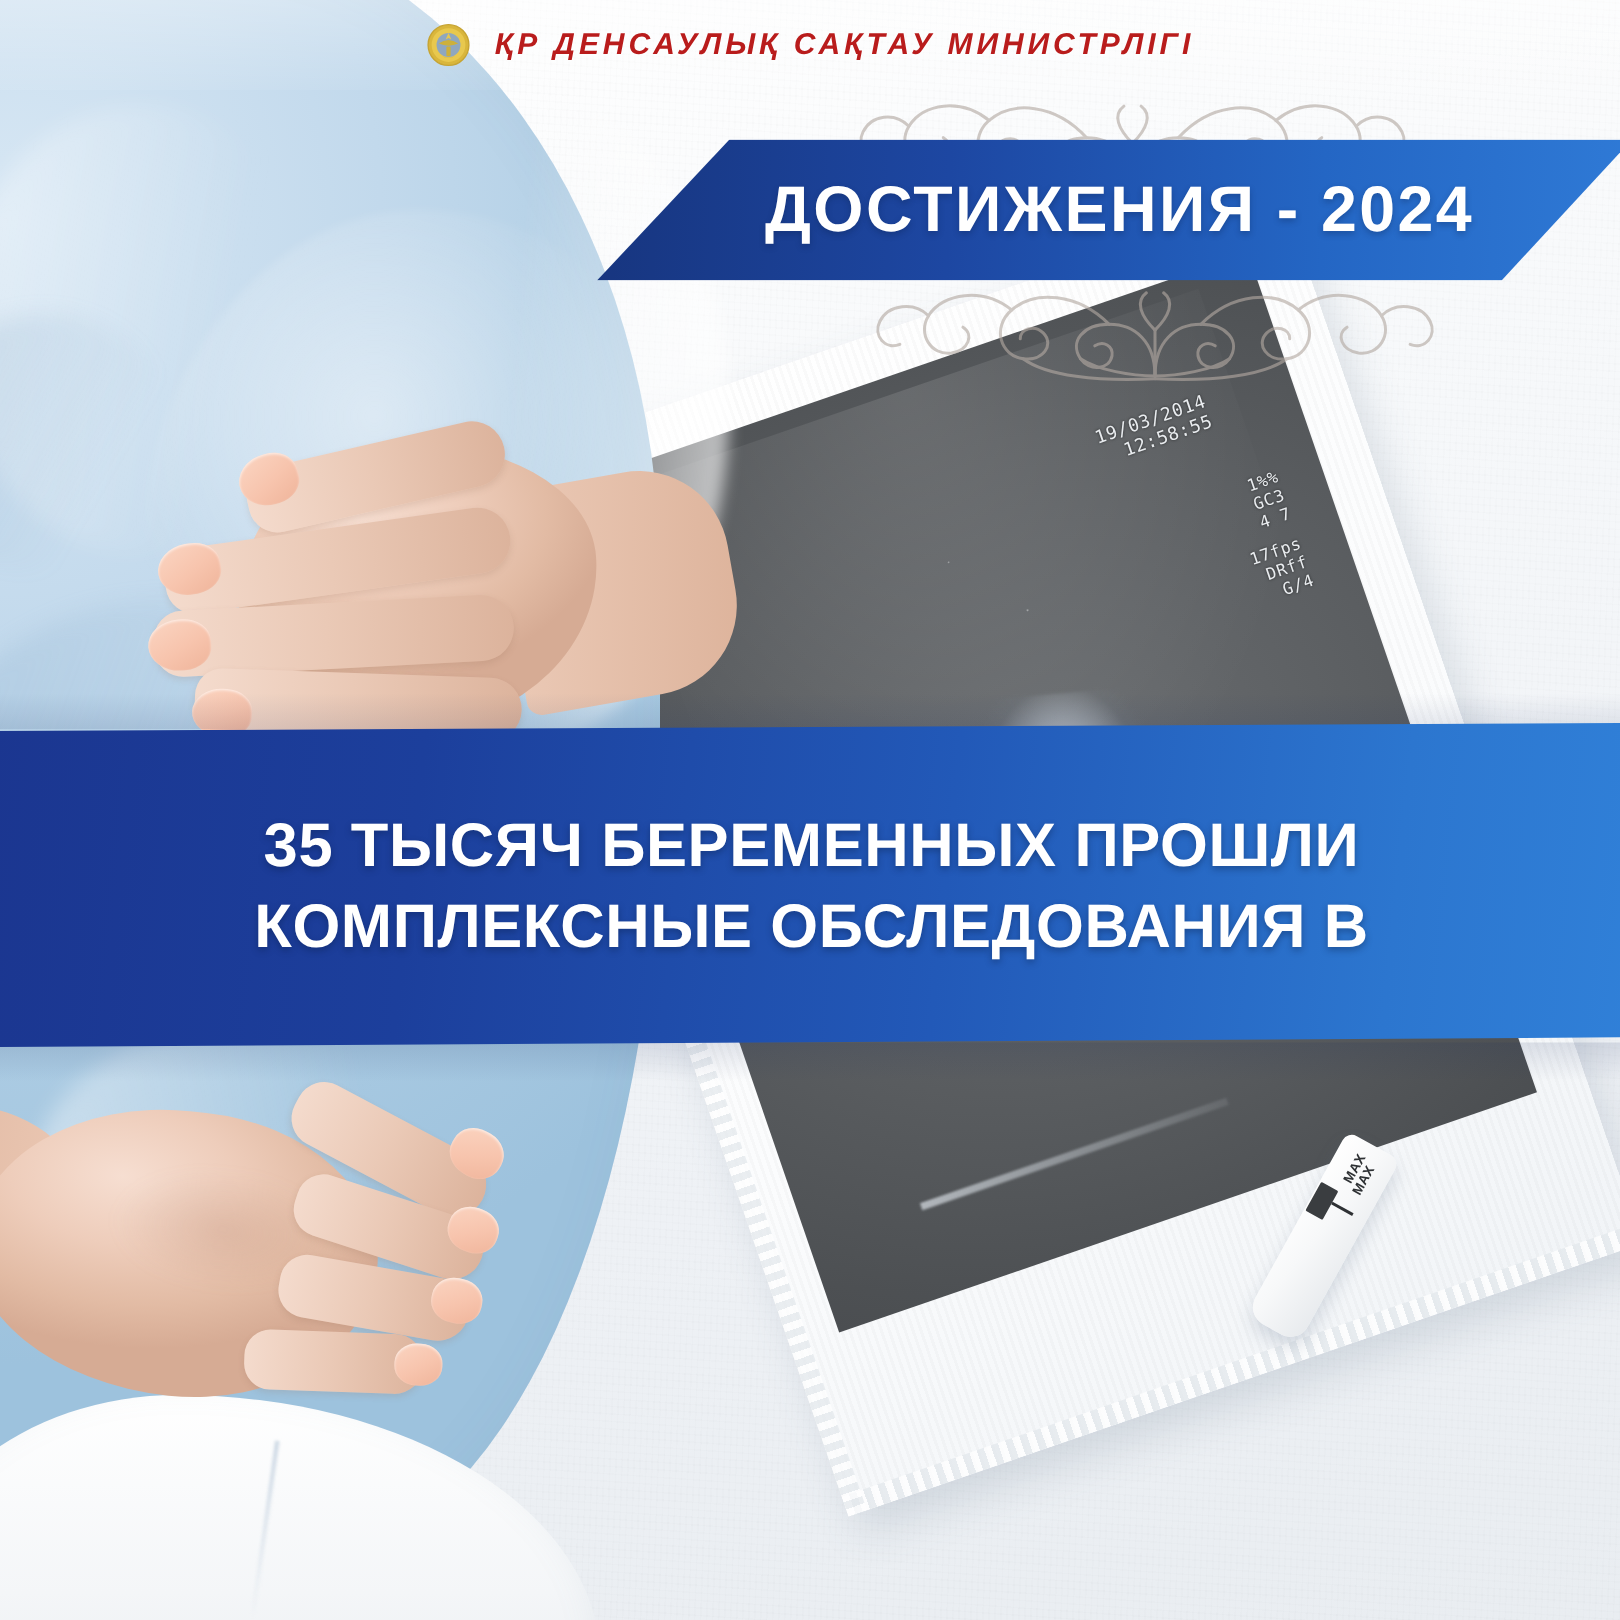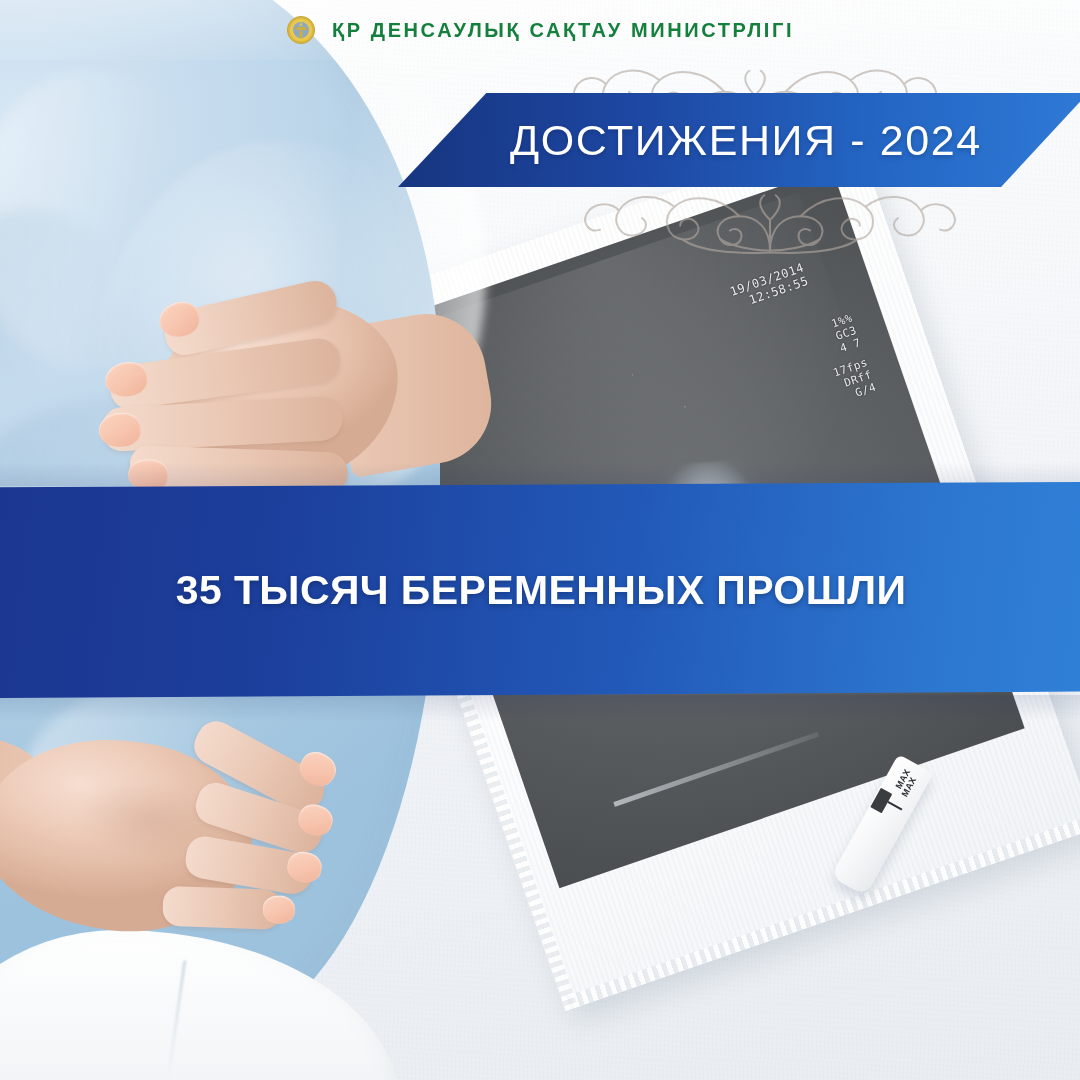--- a/index.html
+++ b/index.html
@@ -283,23 +283,24 @@
     background:linear-gradient(180deg, rgba(255,255,255,.34), rgba(255,255,255,.06));
     pointer-events:none;
   }
   .header-row{
     position:absolute; left:0; top:12px; width:1080px; height:36px;
     display:flex; align-items:center; justify-content:center; gap:16px;
     z-index:40;
   }
   .emblem{ width:30px; height:30px; flex:0 0 auto; display:block; }
   .ministry-title{
-    font-size:20px; font-weight:700; color:#15803d;
+    font-size:20px; font-weight:700; color:#b91c1c;
     letter-spacing:2.6px; white-space:nowrap;
     text-shadow:0 1px 2px rgba(255,255,255,.75);
+    font-style:italic;
   }
 
   
   .ornament{
     position:absolute; z-index:30; pointer-events:none;
     opacity:.62;
   }
   .orn-top{ left:560px; top:44px; width:390px; height:86px; }
   .orn-bottom{ left:560px; top:178px; width:420px; height:86px; }
 
@@ -307,21 +308,21 @@
   .ribbon{
     position:absolute; left:398px; top:93px; width:690px; height:94px;
     z-index:35;
     background:linear-gradient(92deg,#17357f 0%,#1d47a2 34%,#2466c4 70%,#2f7ad6 100%);
     clip-path:polygon(12.8% 0, 100% 0, 87.4% 100%, 0 100%);
     box-shadow:0 4px 14px rgba(20,50,110,.22);
     display:flex; align-items:center;
   }
   .ribbon-text{
     margin-left:112px;
-    font-size:43px; font-weight:400; color:#ffffff;
+    font-size:43px; font-weight:700; color:#ffffff;
     letter-spacing:1.6px; white-space:nowrap;
     text-shadow:0 2px 4px rgba(10,30,70,.3);
   }
 
   
   .headline-band{
     position:absolute; left:-6px; top:482px; width:1094px; height:216px;
     z-index:36;
     background:linear-gradient(96deg,#1b3690 0%,#1c3f9c 26%,#2259b8 58%,#2c76cf 85%,#3080d8 100%);
     clip-path:polygon(0 2.5%, 100% 0, 100% 97%, 0 100%);
@@ -497,17 +498,18 @@
   </svg>
 
   <div class="ribbon">
     <div class="ribbon-text">ДОСТИЖЕНИЯ - 2024</div>
   </div>
 
   <div class="band-shadow-top"></div>
   <div class="headline-band">
     <div class="headline-inner">
       <div class="headline-line">35 ТЫСЯЧ БЕРЕМЕННЫХ  ПРОШЛИ</div>
+      <div class="headline-line">КОМПЛЕКСНЫЕ ОБСЛЕДОВАНИЯ  В</div>
     </div>
   </div>
   <div class="band-shadow-bot"></div>
 
 </div>
 
 </body></html>

